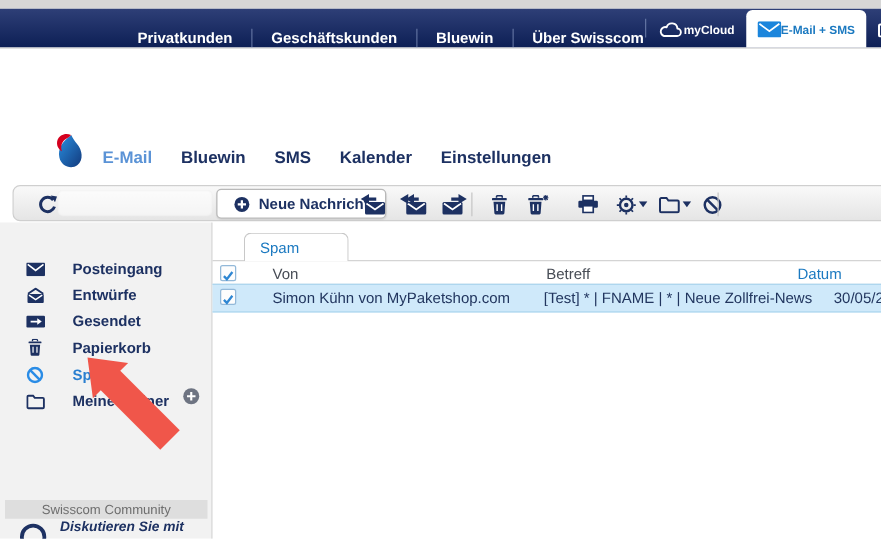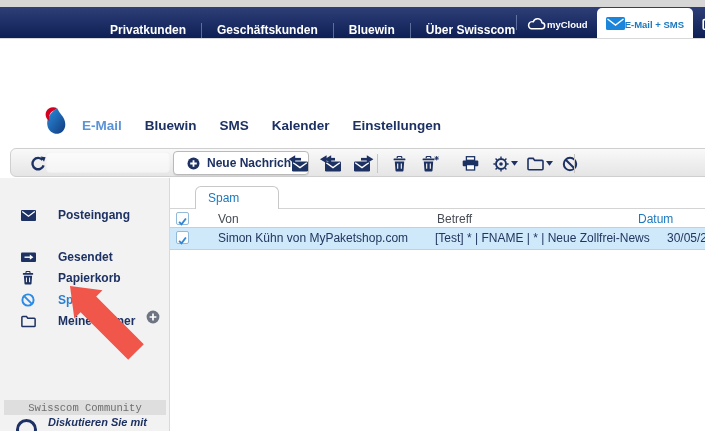--- a/index.html
+++ b/index.html
@@ -49,21 +49,21 @@
   .tri{width:0;height:0;border-left:4px solid transparent;border-right:4px solid transparent;
        border-top:5px solid #1d3162;}
   .account span{font-size:12px;font-weight:bold;color:#1d3162;white-space:nowrap;}
   .sb-item{position:absolute;left:20px;height:20px;display:flex;align-items:center;gap:22px;cursor:pointer;}
   .sb-ic{width:16px;display:flex;justify-content:center;}
   .sb-label{font-size:12px;font-weight:bold;color:#1d3162;white-space:nowrap;}
   .sb-item.active .sb-label{color:#2a7fd0;}
   .add-folder{position:absolute;left:146px;top:310px;background:none;border:none;padding:0;cursor:pointer;}
   .comm-bar{position:absolute;left:4px;top:400px;width:162px;height:15px;background:#dedede;
             display:flex;align-items:center;justify-content:center;}
-  .comm-bar span{font-size:10.5px;color:#6e6e6e;white-space:nowrap;font-family:Liberation Mono, monospace;}
+  .comm-bar span{font-size:10.5px;color:#6e6e6e;white-space:nowrap;}
   .comm-link{position:absolute;left:48px;top:416px;font-size:11px;font-weight:bold;color:#1d3162;
              white-space:nowrap;cursor:pointer;font-style:italic;}
   .comm-ic{position:absolute;left:16px;top:419px;width:21px;height:21px;border-radius:50%;
            border:3px solid #1d3162;box-sizing:border-box;}
 
   
   .tabline{position:absolute;left:170px;top:208px;width:535px;height:1px;background:#d4d4d4;}
   .tab{position:absolute;left:195px;top:186px;width:84px;height:23px;background:#fff;
        border:1px solid #c8c8c8;border-bottom:none;border-radius:6px 6px 0 0;box-sizing:border-box;
        display:flex;align-items:center;padding-left:12px;cursor:pointer;z-index:2;}
@@ -242,20 +242,30 @@
 
   <div class="sb-item" style="top:205px">
     <span class="sb-ic">
       <svg width="15" height="11" viewBox="0 0 15 11">
           <rect width="15" height="11" rx="1" fill="#1d3162"></rect>
         <polyline points="1.2,1.5 7.5,6.3 13.8,1.5" stroke="#fff" stroke-width="1.3" fill="none"></polyline>
         </svg>
     </span>
     <span class="sb-label">Posteingang</span>
   </div>
+  <div class="sb-item" style="top:226px">
+    <span class="sb-ic">
+      <svg width="15" height="13" viewBox="0 0 15 13">
+        <polyline points="1.4,5 7.5,0.9 13.6,5" fill="none" stroke="#1d3162" stroke-width="1.5"></polyline>
+        <rect x="1" y="5.2" width="13" height="7.2" rx="0.8" fill="#1d3162"></rect>
+        <polyline points="2.2,6.1 7.5,9.7 12.8,6.1" stroke="#fff" stroke-width="1.2" fill="none"></polyline>
+        </svg>
+    </span>
+    <span class="sb-label">Entwürfe</span>
+  </div>
   <div class="sb-item" style="top:247px">
     <span class="sb-ic">
       <svg width="15" height="12" viewBox="0 0 15 12">
           <rect x="0" y="1.5" width="15" height="9.5" rx="1" fill="#1d3162"></rect>
         <path d="M3.5 6.2 H9.3" stroke="#fff" stroke-width="1.4"></path>
         <polygon points="8.8,3.6 12.4,6.2 8.8,8.8" fill="#fff"></polygon>
         </svg>
     </span>
     <span class="sb-label">Gesendet</span>
   </div>

